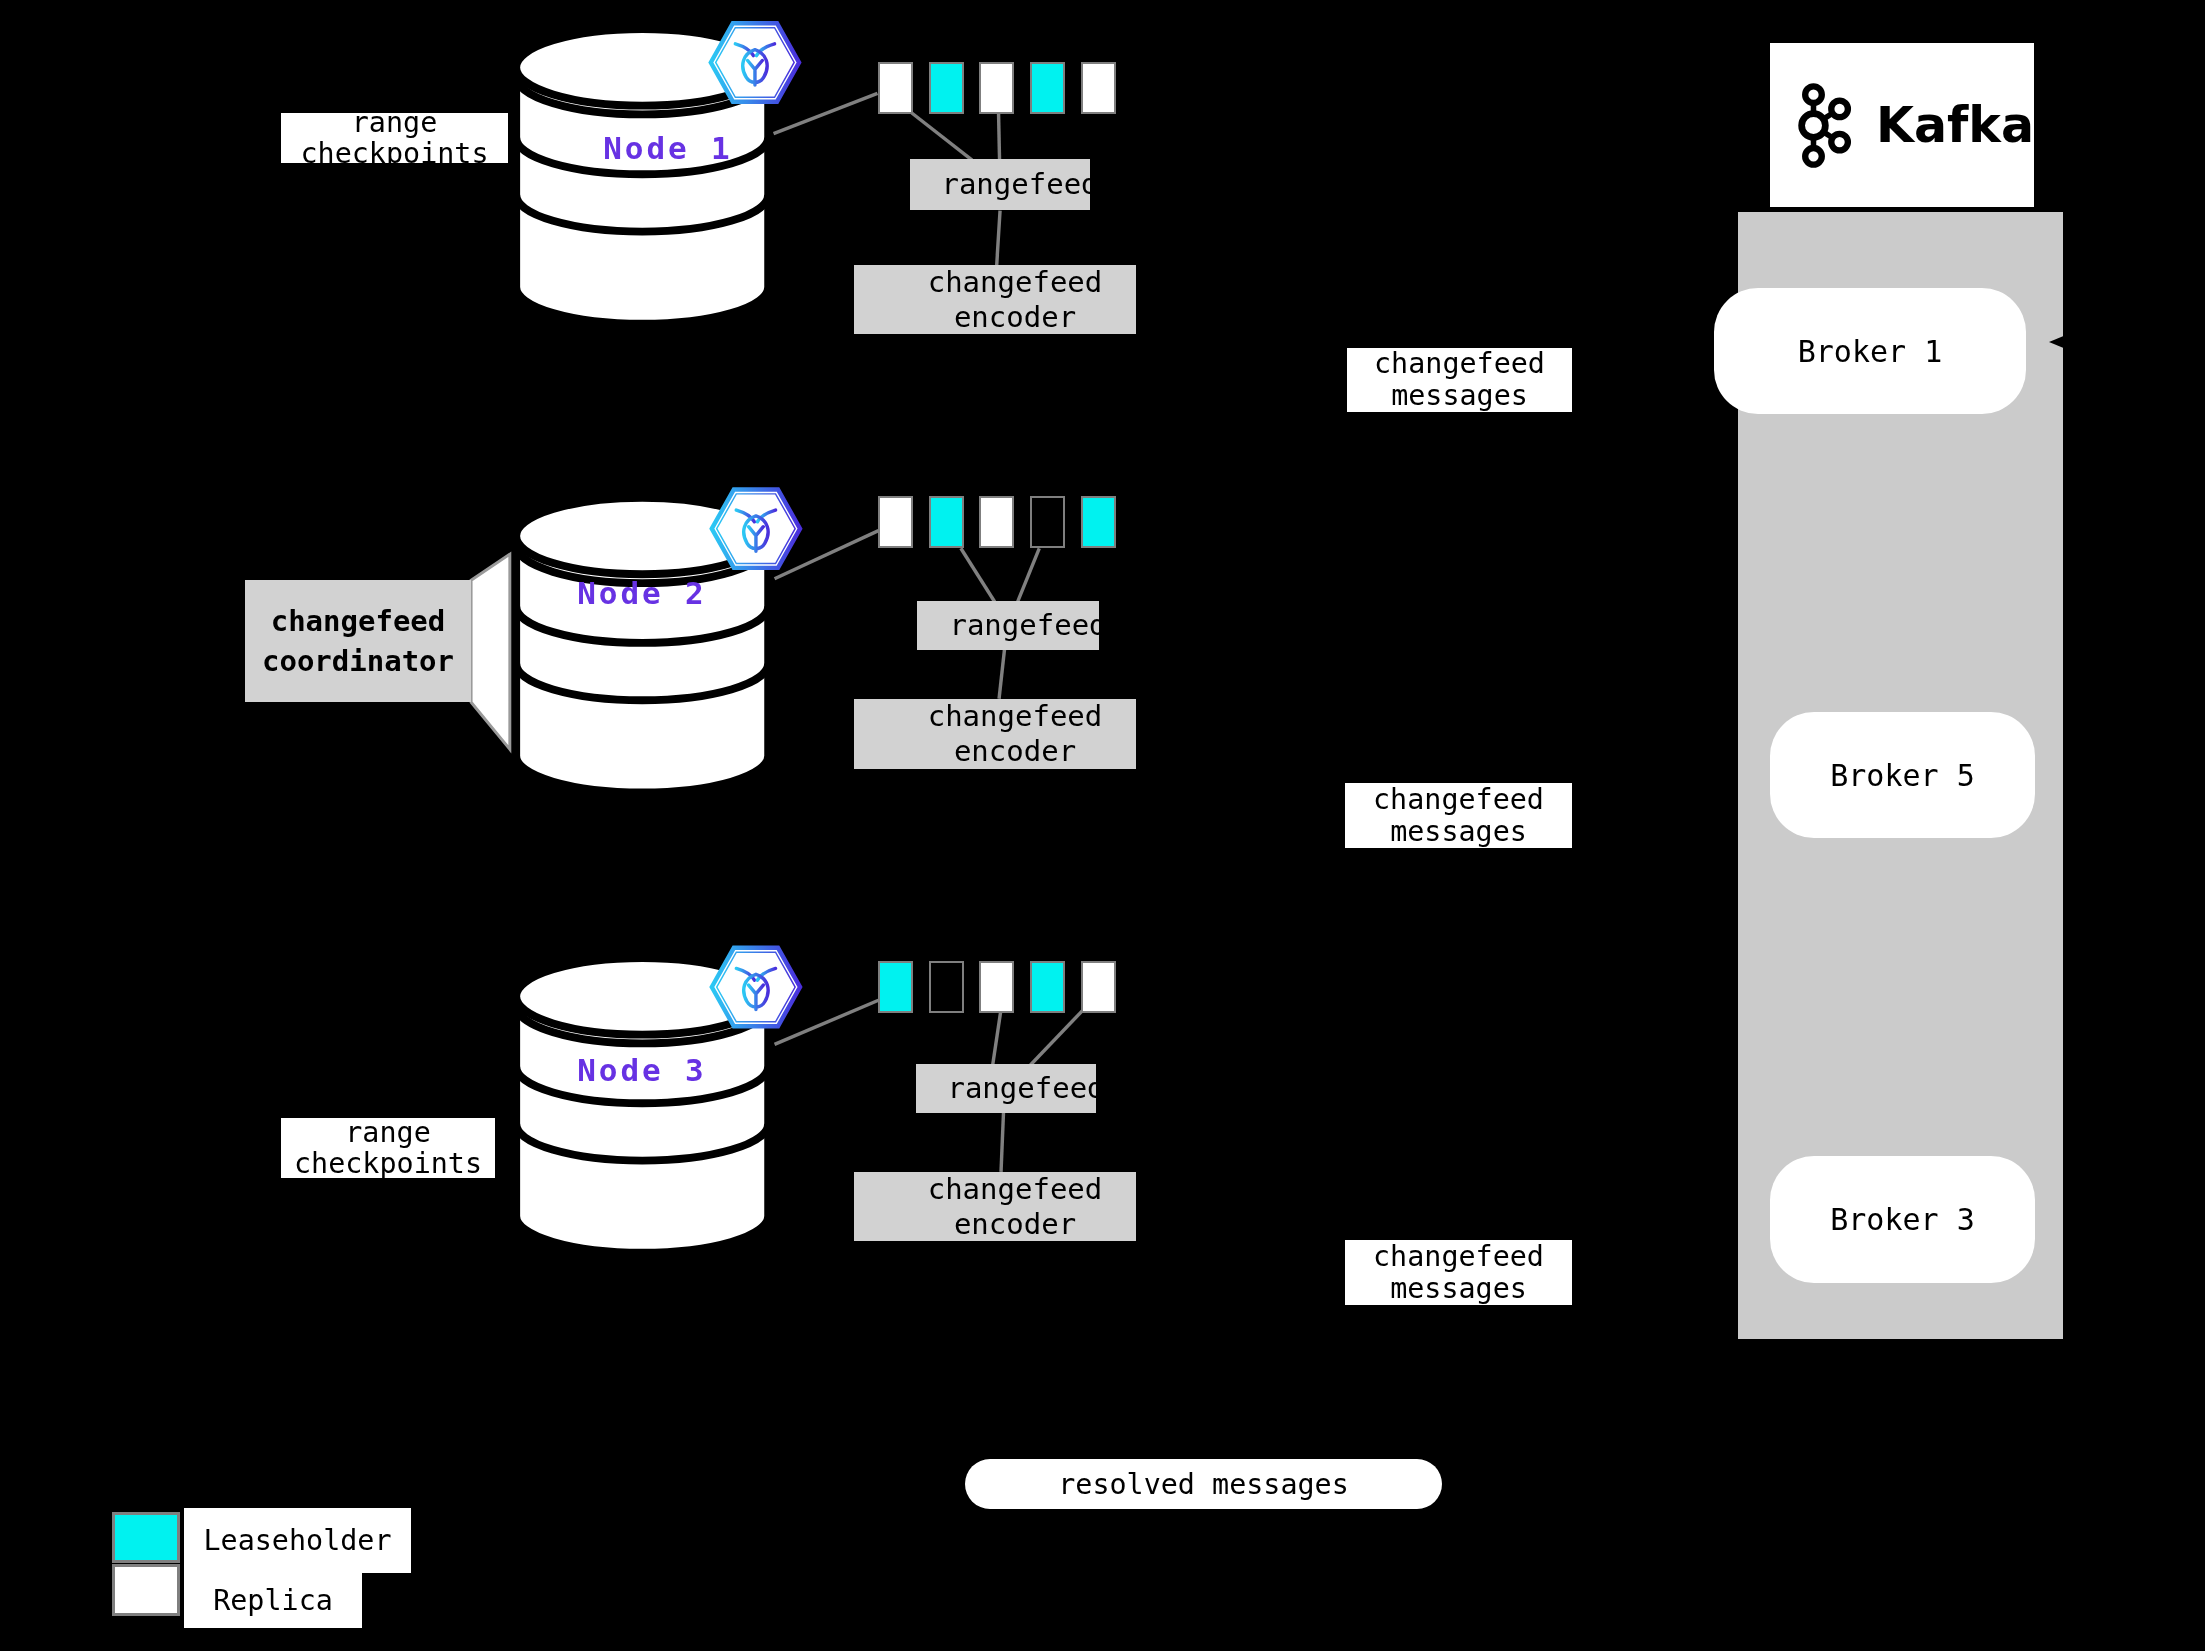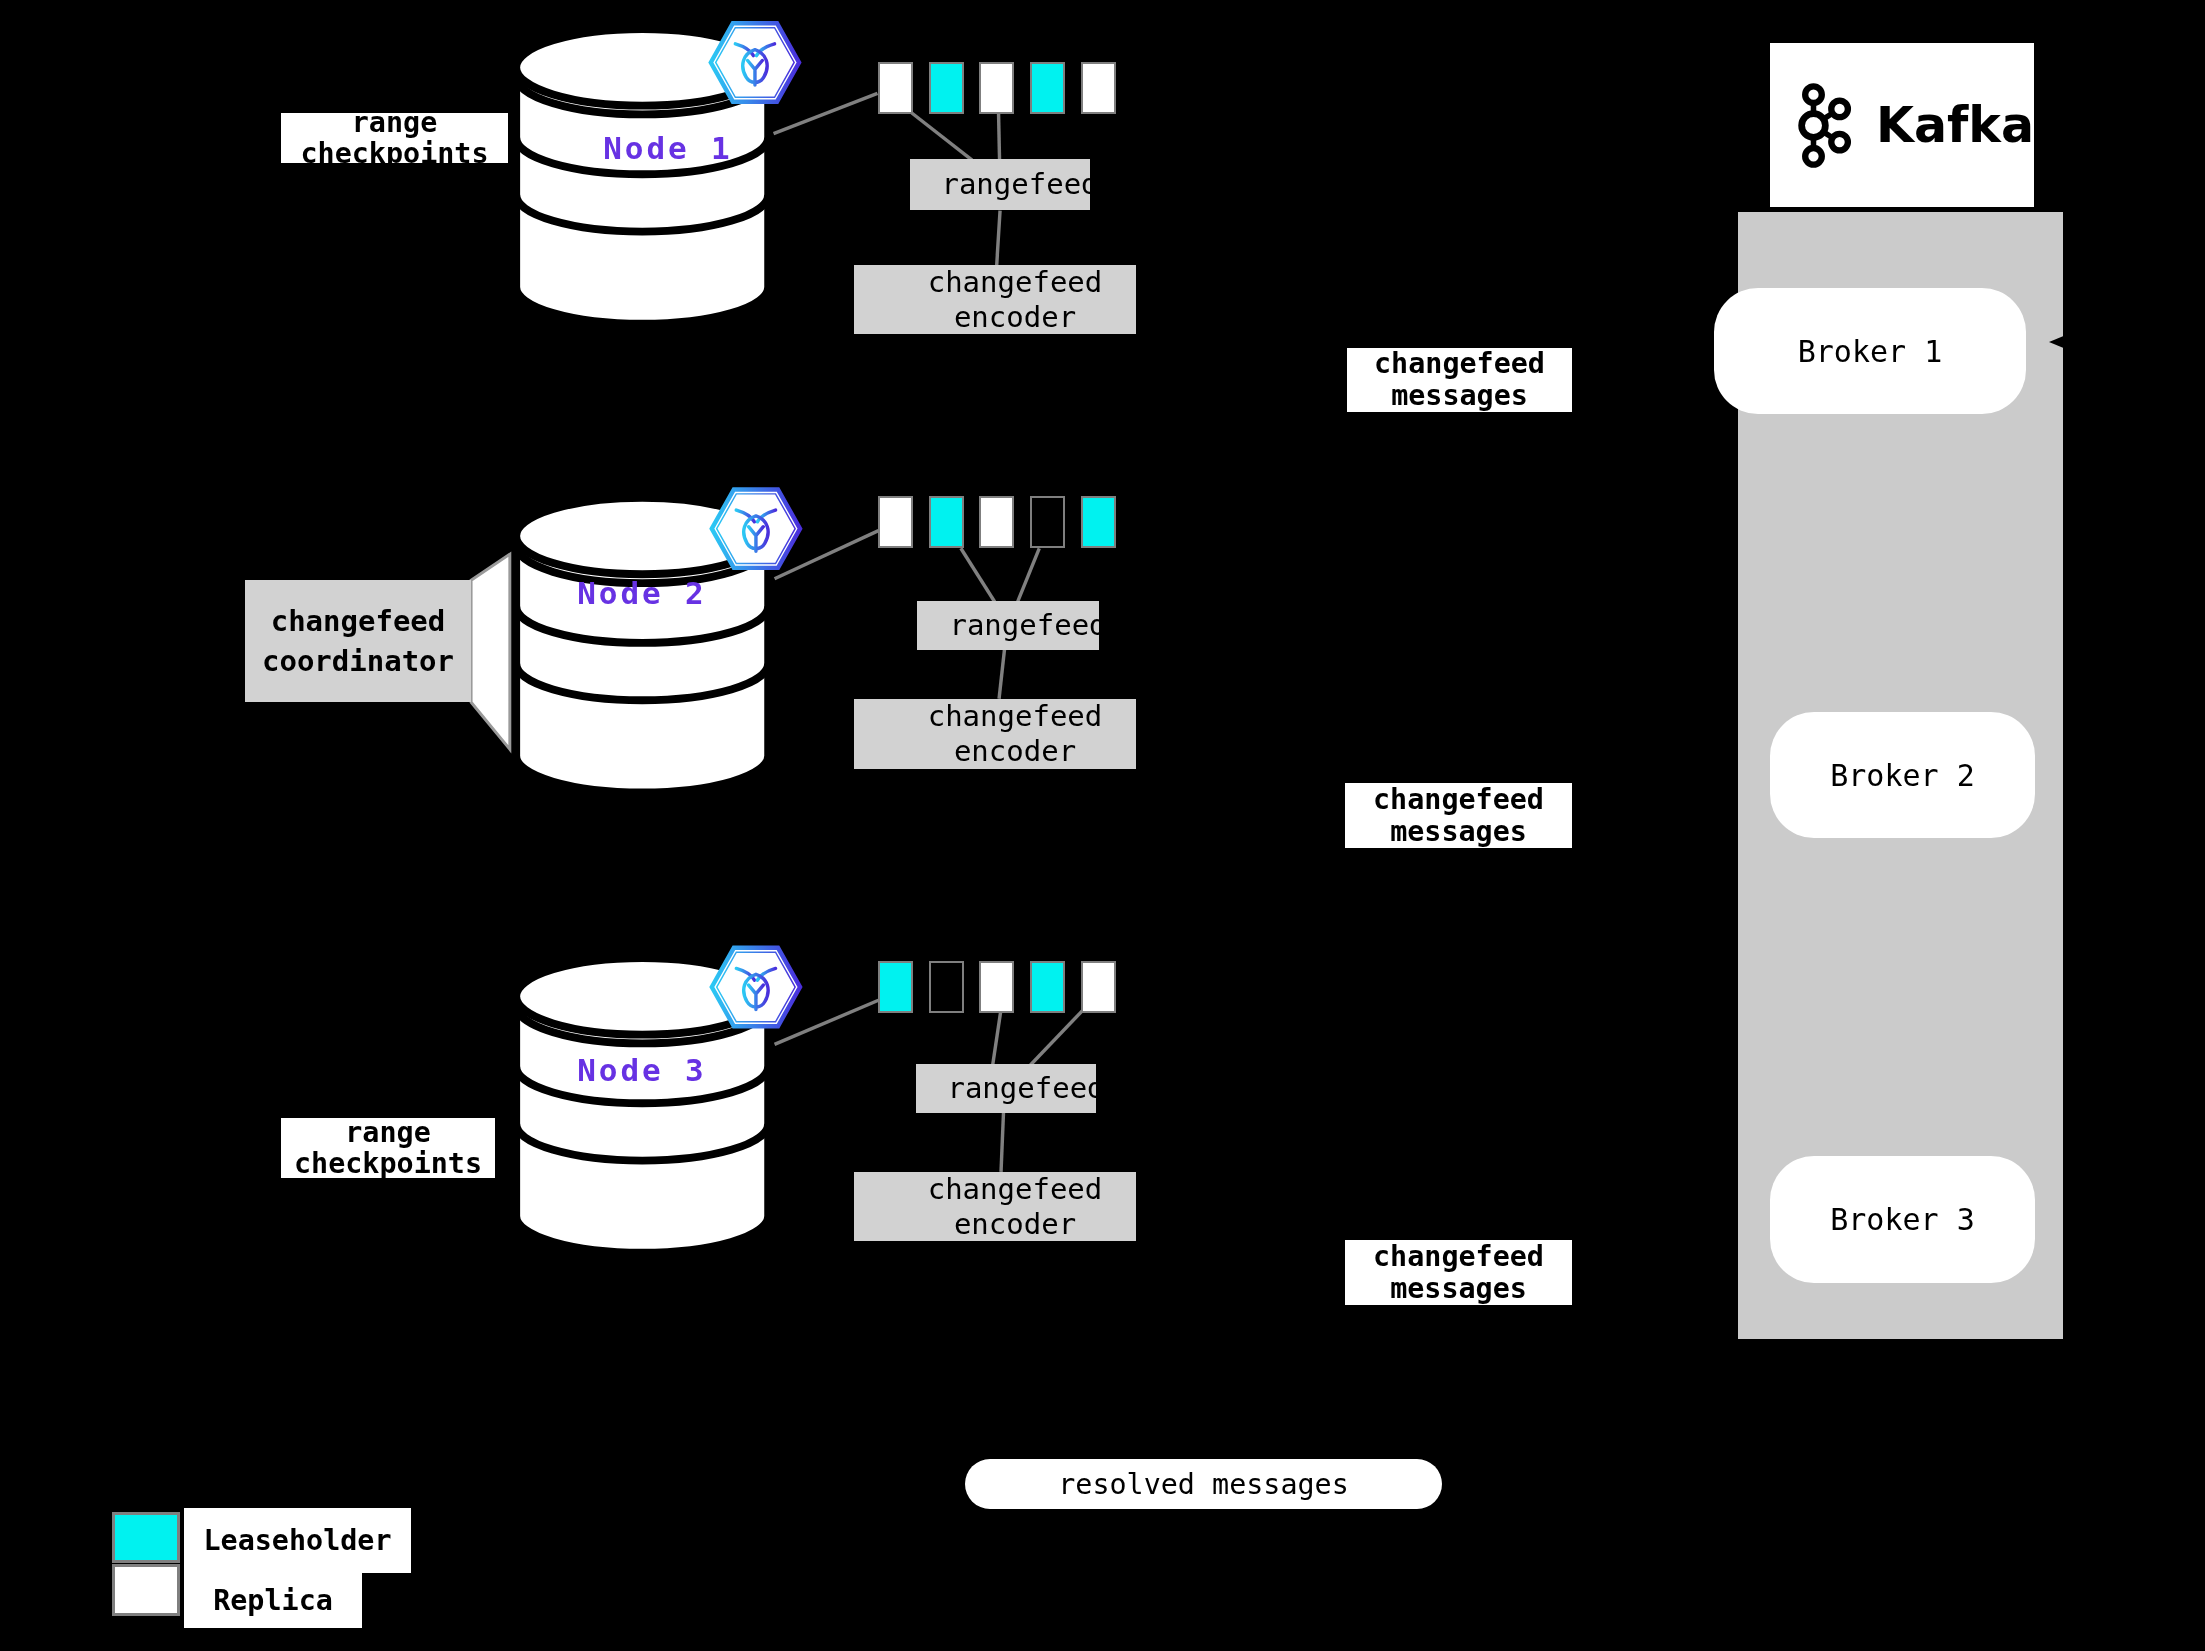--- a/index.html
+++ b/index.html
@@ -1,21 +1,21 @@
 <!DOCTYPE html>
 <html style="font-size:7.8px"><head>
 <meta charset="utf-8">
 <style>
   html,body{margin:0;padding:0;background:#000;}
   #canvas{position:relative;width:2205px;height:1652px;background:#000;overflow:hidden;
           font-family:"DejaVu Sans Mono",monospace;}
   #shapes{position:absolute;left:0;top:0;z-index:1;}
   .abs{position:absolute;box-sizing:border-box;z-index:2;}
   .label-box{background:#fff;color:#000;text-align:center;font-size:28.4px;line-height:31px;
-             display:flex;flex-direction:column;align-items:center;justify-content:center;overflow:hidden;font-weight:bold;}
+             display:flex;flex-direction:column;align-items:center;justify-content:center;overflow:hidden;}
   .gray-box{background:#D2D2D2;color:#000;text-align:center;font-size:29px;line-height:37px;
             display:flex;align-items:center;justify-content:center;padding-left:40px;}
   .node-name{color:#6732E3;font-weight:bold;font-size:31px;letter-spacing:2.9px;text-align:center;}
   .squares-row{display:flex;gap:15.7px;}
   .range-square{width:35px;height:52px;border:2.9px solid #7f7f7f;box-sizing:border-box;}
   .coordinator{background:#D2D2D2;color:#000;font-weight:bold;font-size:29px;line-height:40px;
                text-align:center;display:flex;align-items:center;justify-content:center;}
   .panel{background:#CBCBCB;}
   .broker{background:#fff;border-radius:44px;color:#000;font-size:30px;
           display:flex;align-items:center;justify-content:center;}
@@ -137,21 +137,21 @@
 
   <div class="abs kafka-box" style="left:1770px;top:43px;width:264px;height:164px;">
     <svg width="98" height="113" viewBox="-110 -115 220 230">
       <use href="#kafkaicon"></use>
     </svg>
     <span class="kafka-text">Kafka</span>
   </div>
 
   <div class="abs panel" style="left:1738px;top:212px;width:325px;height:1127px;"></div>
   <div class="abs broker" style="left:1714px;top:288px;width:312px;height:126px;">Broker 1</div>
-  <div class="abs broker" style="left:1770px;top:712px;width:265px;height:126px;">Broker 2</div>
+  <div class="abs broker" style="left:1770px;top:712px;width:265px;height:126px;">Broker 5</div>
   <div class="abs broker" style="left:1770px;top:1156px;width:265px;height:127px;">Broker 3</div>
   <div class="abs arrowhead" style="left:2049px;top:335px;z-index:3;"></div>
 
   <div class="abs pill" style="left:965px;top:1459px;width:477px;height:50px;">resolved messages</div>
 
   <div class="abs legend-swatch" style="left: 112px; top: 1512px; width: 68px; height: 51px; background: rgb(0, 242, 240);"></div>
   <div class="abs legend-swatch" style="left: 112px; top: 1564px; width: 68px; height: 52px; background: rgb(255, 255, 255);"></div>
   <div class="abs label-box" style="left:184px;top:1508px;width:227px;height:65px;">Leaseholder</div>
   <div class="abs label-box" style="left:184px;top:1573px;width:178px;height:55px;">Replica</div>
 

